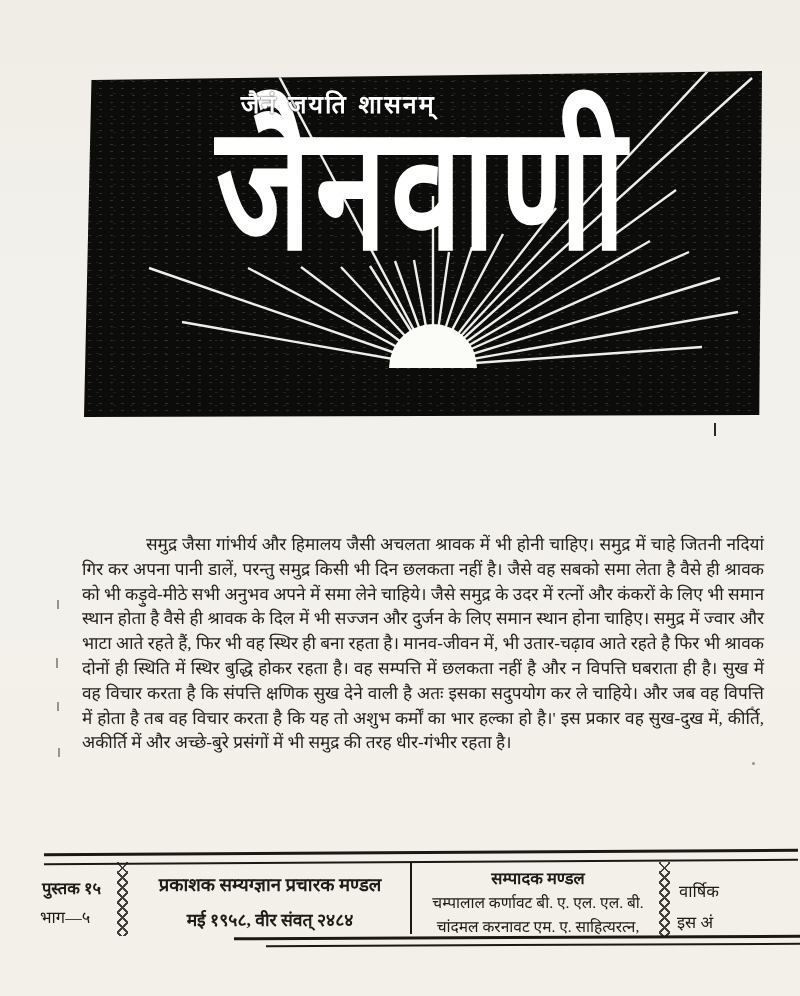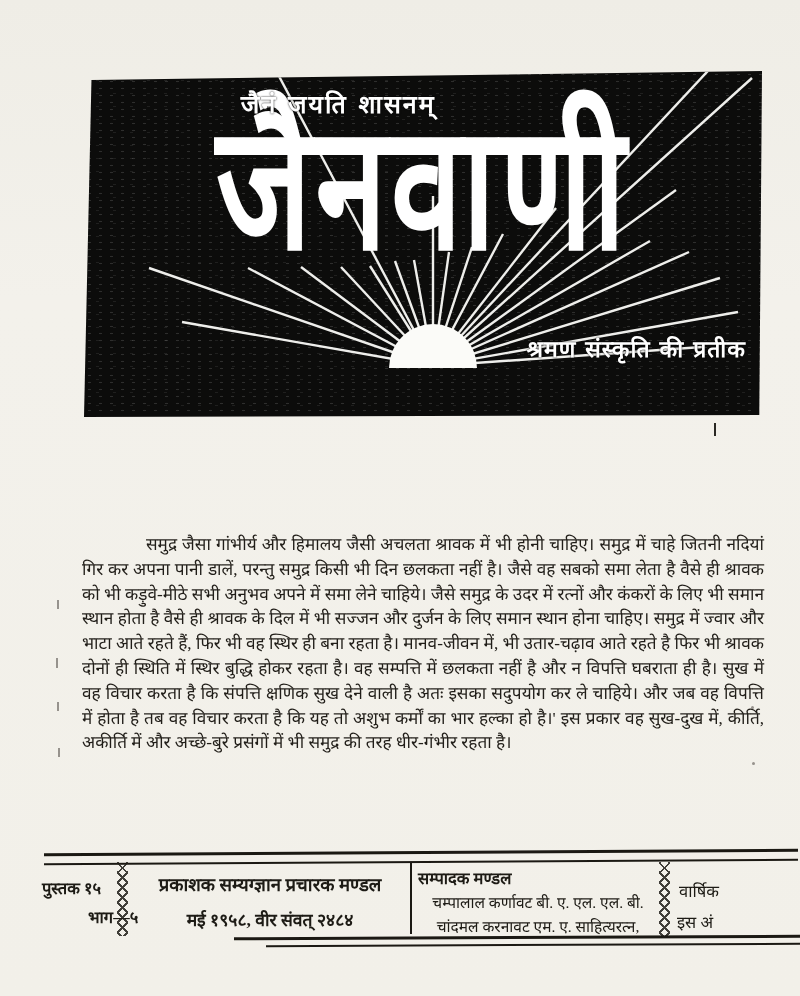--- a/index.html
+++ b/index.html
@@ -98,32 +98,32 @@
   
   .rule { position:absolute; background:#1b1913; }
   .rt1 { left:44px; top:851px; width:754px; height:3px; transform:rotate(-0.35deg); }
   .rt2 { left:44px; top:861px; width:754px; height:1.5px; transform:rotate(-0.35deg); }
   .rb1 { left:234px; top:936px; width:566px; height:2.5px; transform:rotate(-0.25deg); }
   .rb2 { left:266px; top:944px; width:534px; height:2px;   transform:rotate(-0.25deg); }
   .vline { left:410px; top:863px; width:2px; height:71px; }
 
   .f-text { position:absolute; color:#1d1b15; }
   .f-book { left:42px; top:876px; font-size:16.5px; font-weight:bold; }
-  .f-part { left:40px; top:905px; font-size:16.5px; font-weight:bold;margin-left:48px; }
+  .f-part { left:40px; top:905px; font-size:16.5px; font-weight:normal; }
   .zigzag {
     position:absolute; width:11px; height:74px; top:862px; opacity:.85;
     background-image:
       repeating-linear-gradient(45deg,  transparent 0 2px, #23211b 2px 4px, transparent 4px 7px),
       repeating-linear-gradient(-45deg, transparent 0 2px, #23211b 2px 4px, transparent 4px 7px);
   }
   .zz-left  { left:117px; }
   .zz-right { left:659px; }
   .f-pub  { left:133px; top:871px; width:274px; text-align:center; font-size:18.5px; font-weight:bold; }
   .f-date { left:133px; top:907px; width:274px; text-align:center; font-size:17.5px; font-weight:bold; }
-  .f-edt  { left:418px; top:866px; width:240px; font-size:16.5px; font-weight:bold; }
+  .f-edt  { left:418px; top:866px; width:240px; text-align:center; font-size:16.5px; font-weight:bold; }
   .f-ed1  { left:414px; top:891px; width:248px; text-align:center; font-size:15.5px; }
   .f-ed2  { left:414px; top:915px; width:248px; text-align:center; font-size:15.5px; }
   .f-ann  { left:679px; top:879px; font-size:16.5px; }
   .f-iss  { left:677px; top:910px; font-size:16.5px; }
 </style>
 </head>
 <body>
 
 <div class="page">
 
@@ -150,21 +150,20 @@
         <line x1="349" y1="295" x2="566" y2="170"></line>
         <line x1="349" y1="295" x2="605" y2="181"></line>
         <line x1="349" y1="295" x2="636" y2="207"></line>
         <line x1="349" y1="295" x2="654" y2="241"></line>
         <line x1="349" y1="295" x2="618" y2="276"></line>
       </g>
       <path d="M 305 297 A 44 44 0 0 1 393 297 Z" fill="#fbfbf8"></path>
     </svg>
     <div class="motto">जैनं जयति शासनम्</div>
     <div class="logo">जैनवाणी</div>
-    <div class="tagline">श्रमण संस्कृति की प्रतीक</div>
   </div>
 
   <div class="tick-mark"></div>
 
   <div class="article-body">समुद्र जैसा गांभीर्य और हिमालय जैसी अचलता श्रावक में भी होनी चाहिए। समुद्र में चाहे जितनी नदियां गिर कर अपना पानी डालें, परन्तु समुद्र किसी भी दिन छलकता नहीं है। जैसे वह सबको समा लेता है वैसे ही श्रावक को भी कड़ुवे-मीठे सभी अनुभव अपने में समा लेने चाहिये। जैसे समुद्र के उदर में रत्नों और कंकरों के लिए भी समान स्थान होता है वैसे ही श्रावक के दिल में भी सज्जन और दुर्जन के लिए समान स्थान होना चाहिए। समुद्र में ज्वार और भाटा आते रहते हैं, फिर भी वह स्थिर ही बना रहता है। मानव-जीवन में, भी उतार-चढ़ाव आते रहते है फिर भी श्रावक दोनों ही स्थिति में स्थिर बुद्धि होकर रहता है। वह सम्पत्ति में छलकता नहीं है और न विपत्ति घबराता ही है। सुख में वह विचार करता है कि संपत्ति क्षणिक सुख देने वाली है अतः इसका सदुपयोग कर ले चाहिये। और जब वह विपत्ति में होता है तब वह विचार करता है कि यह तो अशुभ कर्मों का भार हल्का हो है।' इस प्रकार वह सुख-दुख में, कीर्ति, अकीर्ति में और अच्छे-बुरे प्रसंगों में भी समुद्र की तरह धीर-गंभीर रहता है।</div>
 
   <div class="artifact a1"></div>
   <div class="artifact a2"></div>
   <div class="artifact a3"></div>
   <div class="artifact a4"></div>

